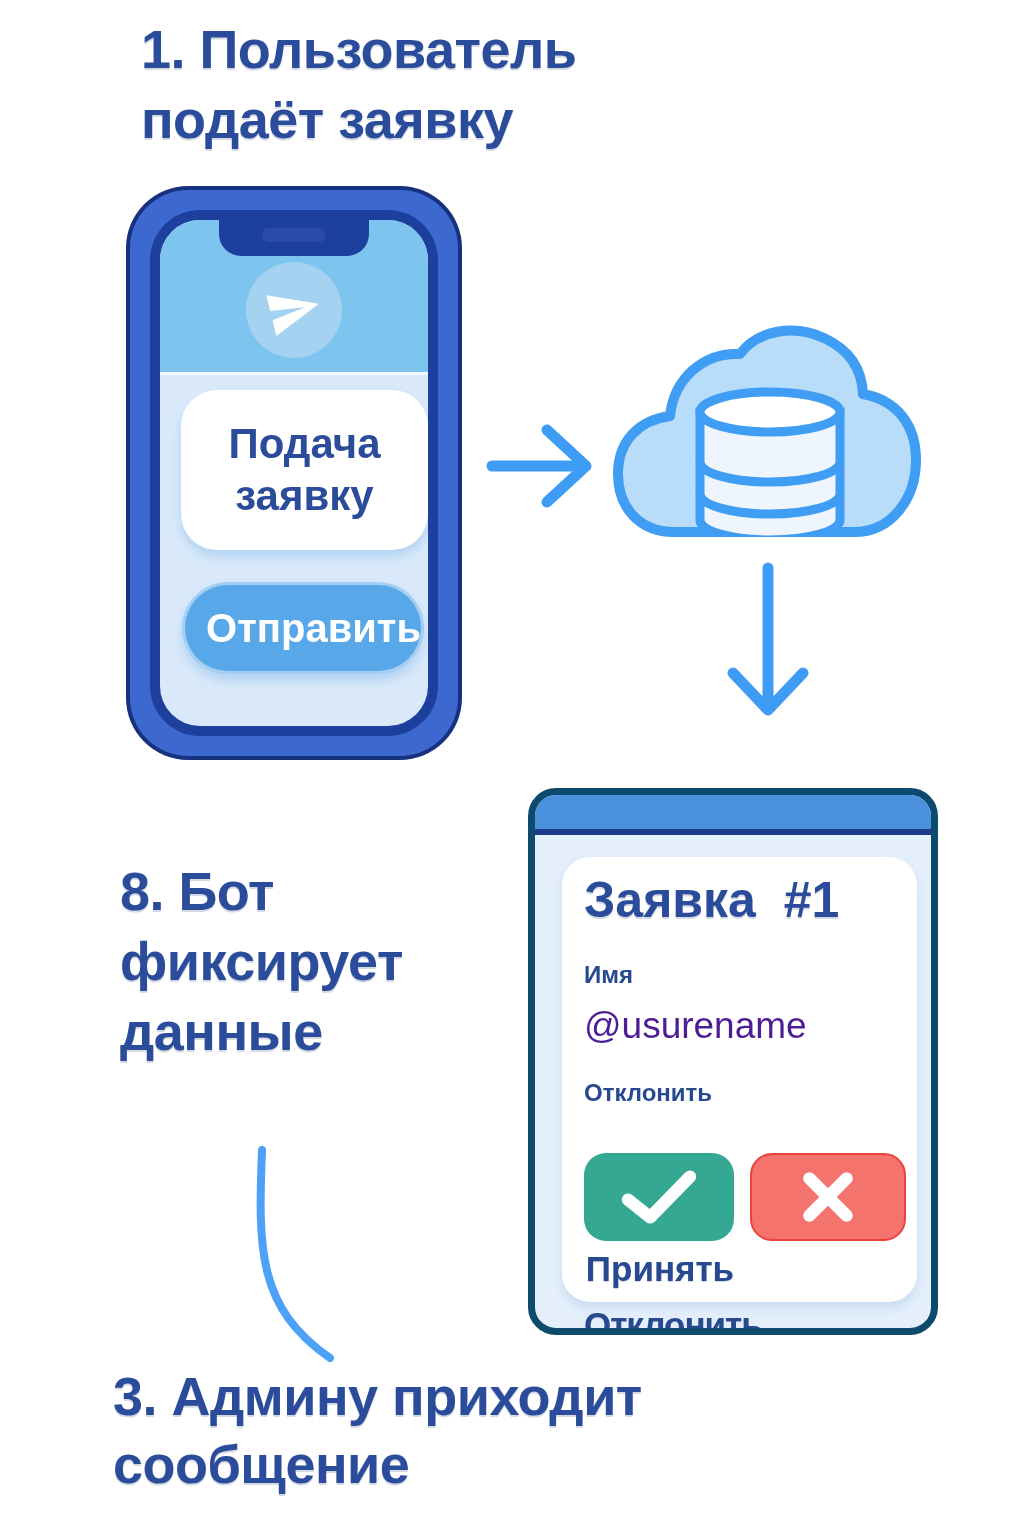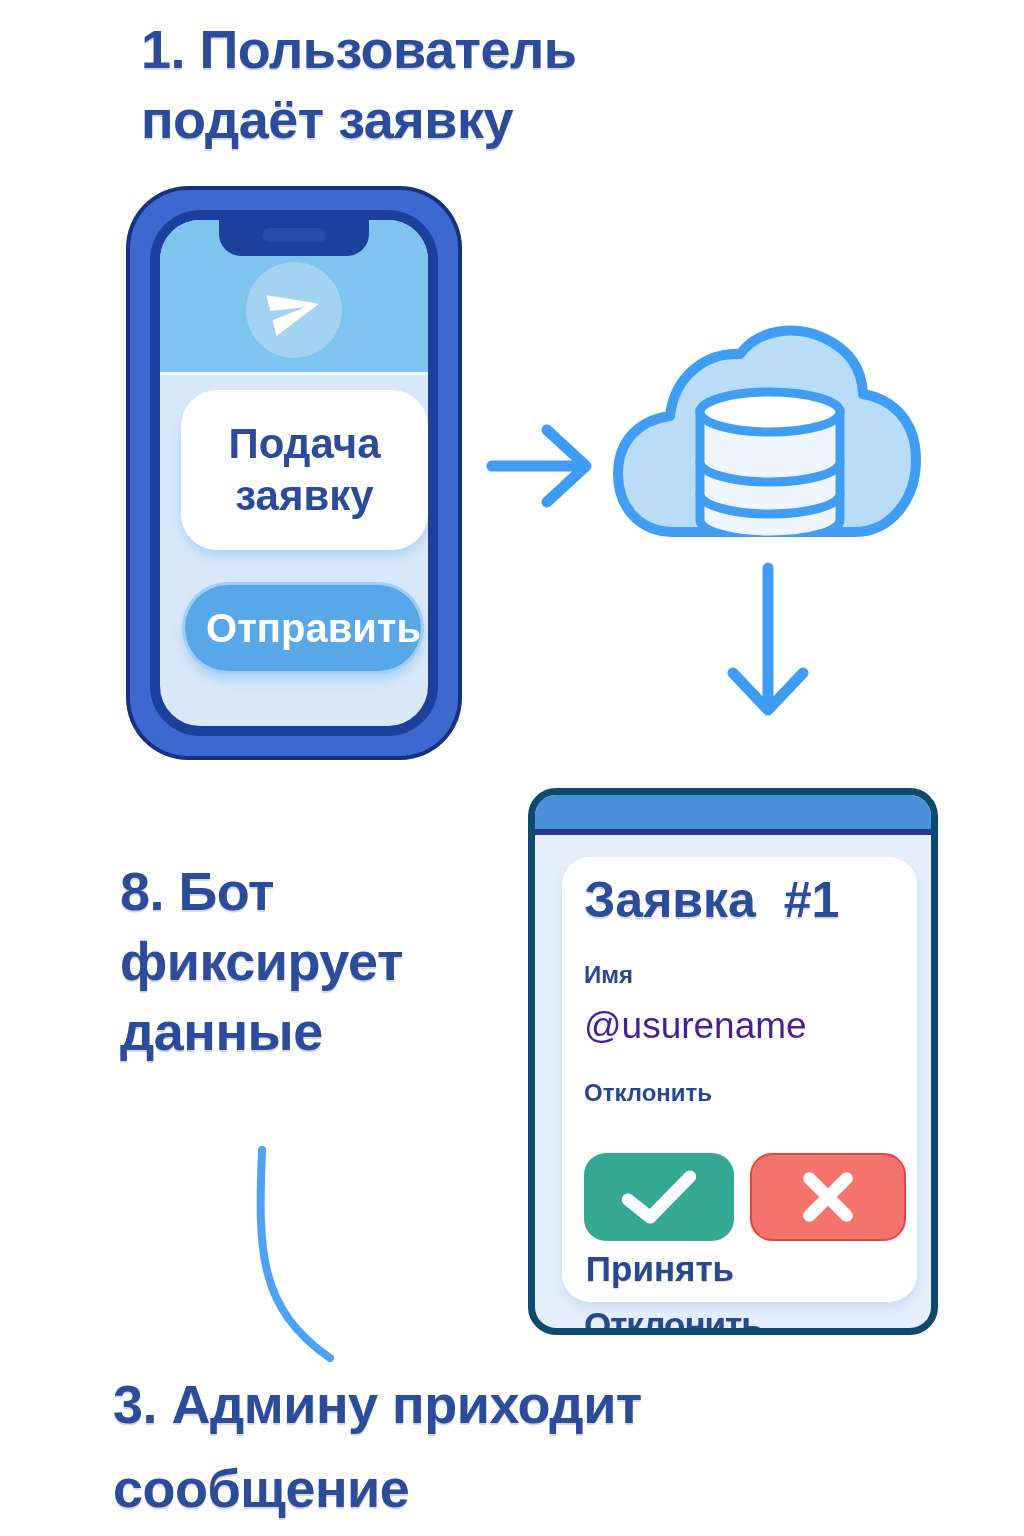--- a/index.html
+++ b/index.html
@@ -7,21 +7,21 @@
   .canvas{position:relative;width:1024px;height:1536px;background:#ffffff;overflow:hidden;}
 
   
   .step-title{
     position:absolute;color:#2b4c9b;font-weight:bold;font-size:54px;
     line-height:70px;white-space:pre-line;letter-spacing:-0.5px;
     text-shadow:0 2px 0 rgba(23,42,96,.18);
   }
   .step1{left:141px;top:14px;}
   .step2{left:120px;top:856px;}
-  .step3{left:113px;top:1362px;line-height:84px;}
+  .step3{left:113px;top:1362px;line-height:68px;}
 
   
   .phone-outer{
     position:absolute;left:130px;top:190px;width:328px;height:566px;
     background:#3d68cf;border-radius:58px;box-shadow:0 0 0 4px #16317e;
     padding:20px;box-sizing:border-box;
   }
   .phone-inner{
     width:100%;height:100%;background:#1d3f9e;border-radius:50px;
     padding:10px;box-sizing:border-box;

